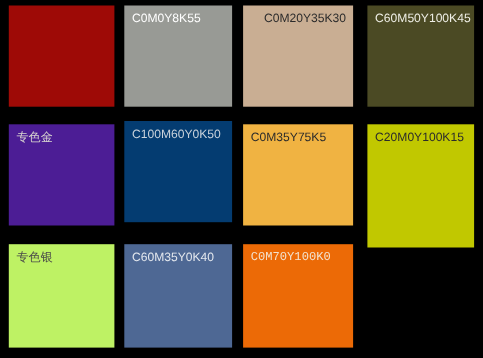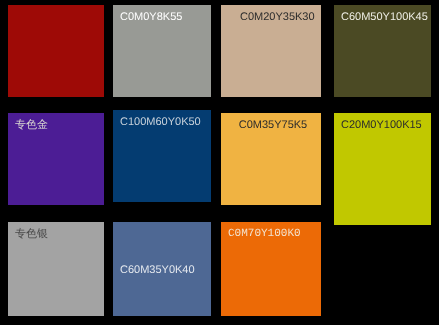--- a/index.html
+++ b/index.html
@@ -69,37 +69,37 @@
     <div class="swatch" style="left: 8px; top: 113px; width: 96px; height: 92px; background: #4c1d95;">
       <div class="swatch-label" style="color: rgb(216, 213, 208);">
         <span class="line-cn">专色金</span>
       </div>
     </div>
     <div class="swatch" style="left: 113px; top: 110px; width: 98px; height: 92px; background: rgb(4, 60, 113);">
       <div class="swatch-label" style="color: rgb(201, 210, 219);">
         <span class="line-en">C100M60Y0K50</span>
       </div>
     </div>
-    <div class="swatch" style="left: 221px; top: 113px; width: 100px; height: 92px; background: rgb(240, 179, 66); text-align: center;">
+    <div class="swatch" style="left: 221px; top: 113px; width: 100px; height: 92px; background: rgb(240, 179, 66);">
       <div class="swatch-label" style="color: rgb(43, 43, 43);">
         <span class="line-en">C0M35Y75K5</span>
       </div>
     </div>
     <div class="swatch" style="left: 334px; top: 113px; width: 97px; height: 112px; background: rgb(193, 200, 0);">
       <div class="swatch-label" style="color: rgb(43, 43, 43);">
         <span class="line-en">C20M0Y100K15</span>
       </div>
     </div>
-    <div class="swatch" style="left: 8px; top: 222px; width: 96px; height: 94px; background: #a3a3a3;">
+    <div class="swatch" style="left: 8px; top: 222px; width: 96px; height: 94px; background: #bef264;">
       <div class="swatch-label" style="color: rgb(74, 74, 74);">
         <span class="line-cn">专色银</span>
       </div>
     </div>
     <div class="swatch" style="left: 113px; top: 222px; width: 98px; height: 94px; background: rgb(78, 104, 148);">
-      <div class="swatch-label" style="color: rgb(228, 232, 238); margin-top: 36px;">
+      <div class="swatch-label" style="color: rgb(228, 232, 238);">
         <span class="line-en">C60M35Y0K40</span>
       </div>
     </div>
     <div class="swatch" style="left: 221px; top: 222px; width: 100px; height: 94px; background: rgb(236, 106, 6); font-family: Liberation Mono, monospace;">
       <div class="swatch-label" style="color: rgb(243, 226, 206);">
         <span class="line-en">C0M70Y100K0</span>
       </div>
     </div>
   </div>
 

